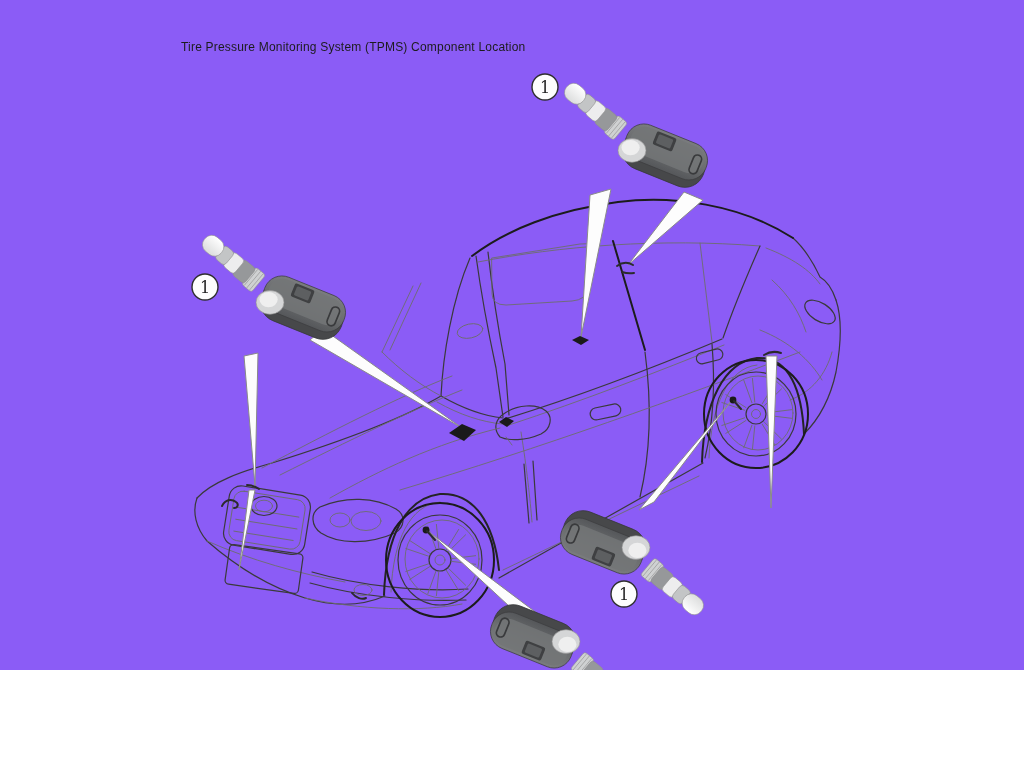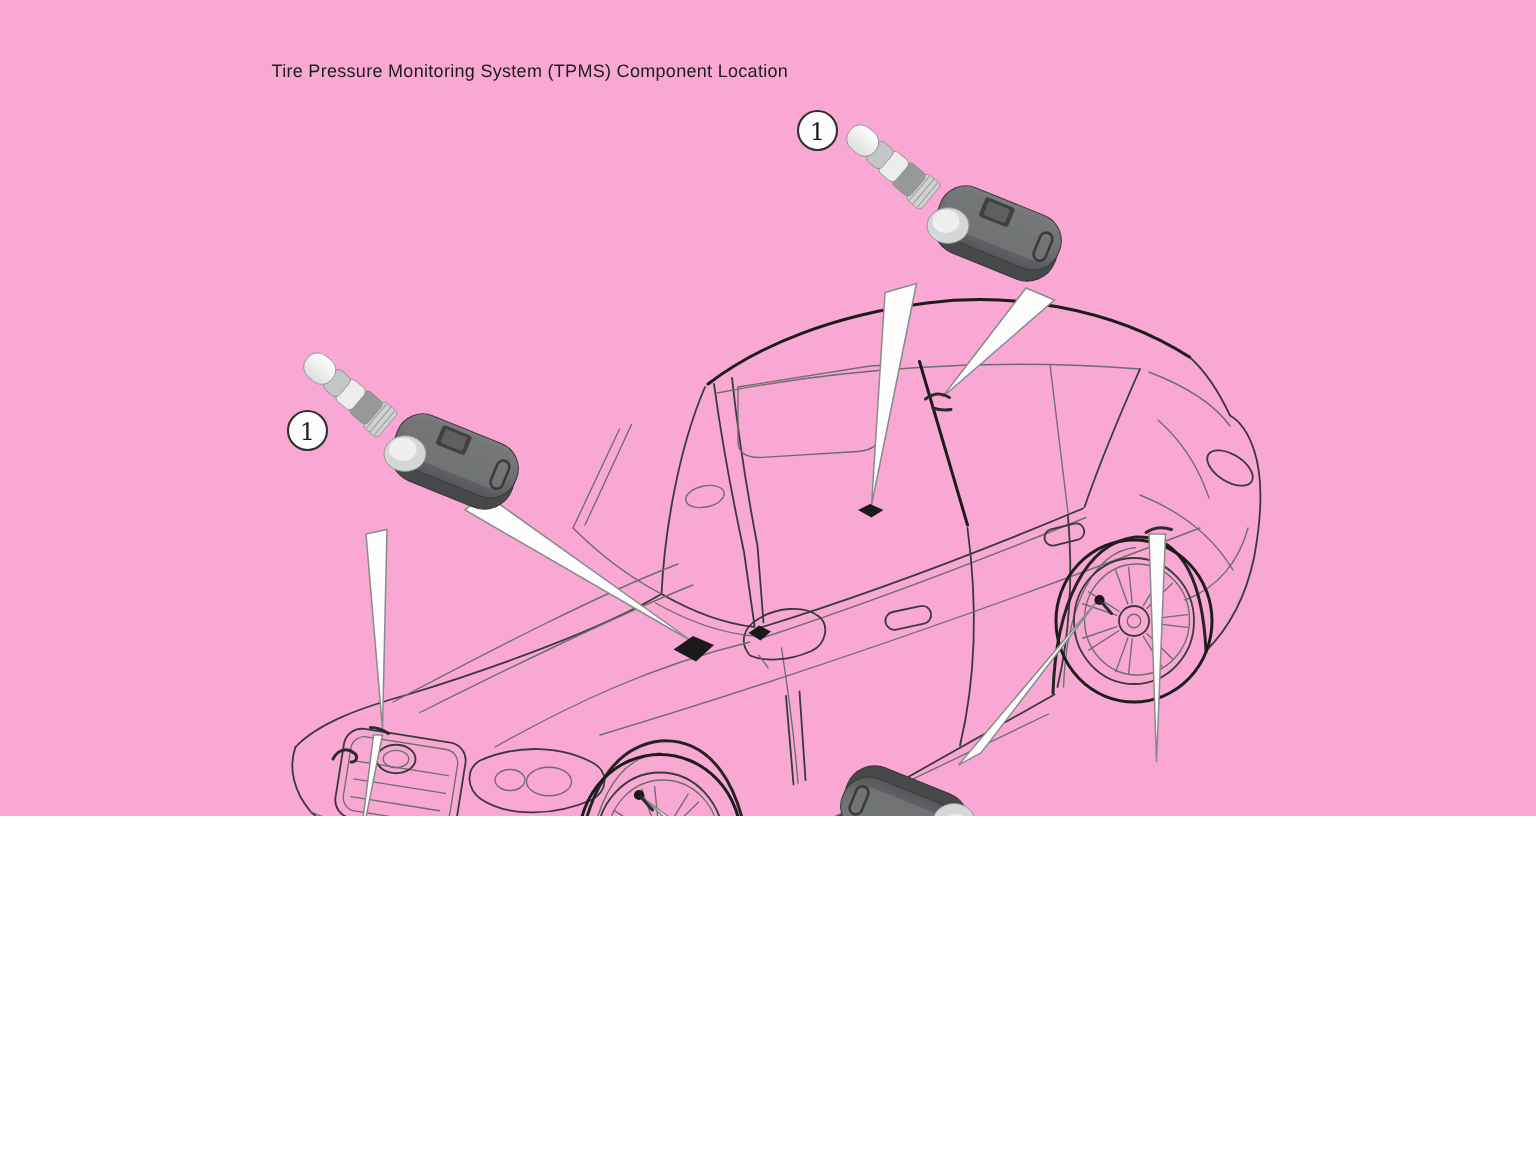--- a/index.html
+++ b/index.html
@@ -1,16 +1,16 @@
 <!DOCTYPE html>
 <html><head>
 <meta charset="utf-8">
 <style>
   html,body{margin:0;padding:0;background:#ffffff;}
-  .page{position:relative;width:1024px;height:544px;background:#f9a8d4;overflow:hidden;
+  .page{position:relative;width:1024px;height:670px;background:#8b5cf6;overflow:hidden;
         font-family:"Liberation Sans","DejaVu Sans",sans-serif;}
   .diagram-title{position:absolute;left:181px;top:40px;font-size:12px;letter-spacing:.2px;
         color:#1c1c1c;white-space:nowrap;}
   svg{position:absolute;left:0;top:0;}
   .carline{fill:none;stroke:#3a3a3a;stroke-width:1.2;stroke-linecap:round;stroke-linejoin:round;}
   .carlight{fill:none;stroke:#6d6d6d;stroke-width:0.9;stroke-linecap:round;}
   .cardark{fill:none;stroke:#1c1c1c;stroke-width:2;stroke-linecap:round;}
   .arch{fill:none;stroke:#242424;stroke-width:2;stroke-linecap:round;}
   .leader{fill:#fdfdfd;stroke:#8a8a8a;stroke-width:1;}
   .marker{fill:#1a1a1a;stroke:none;}

